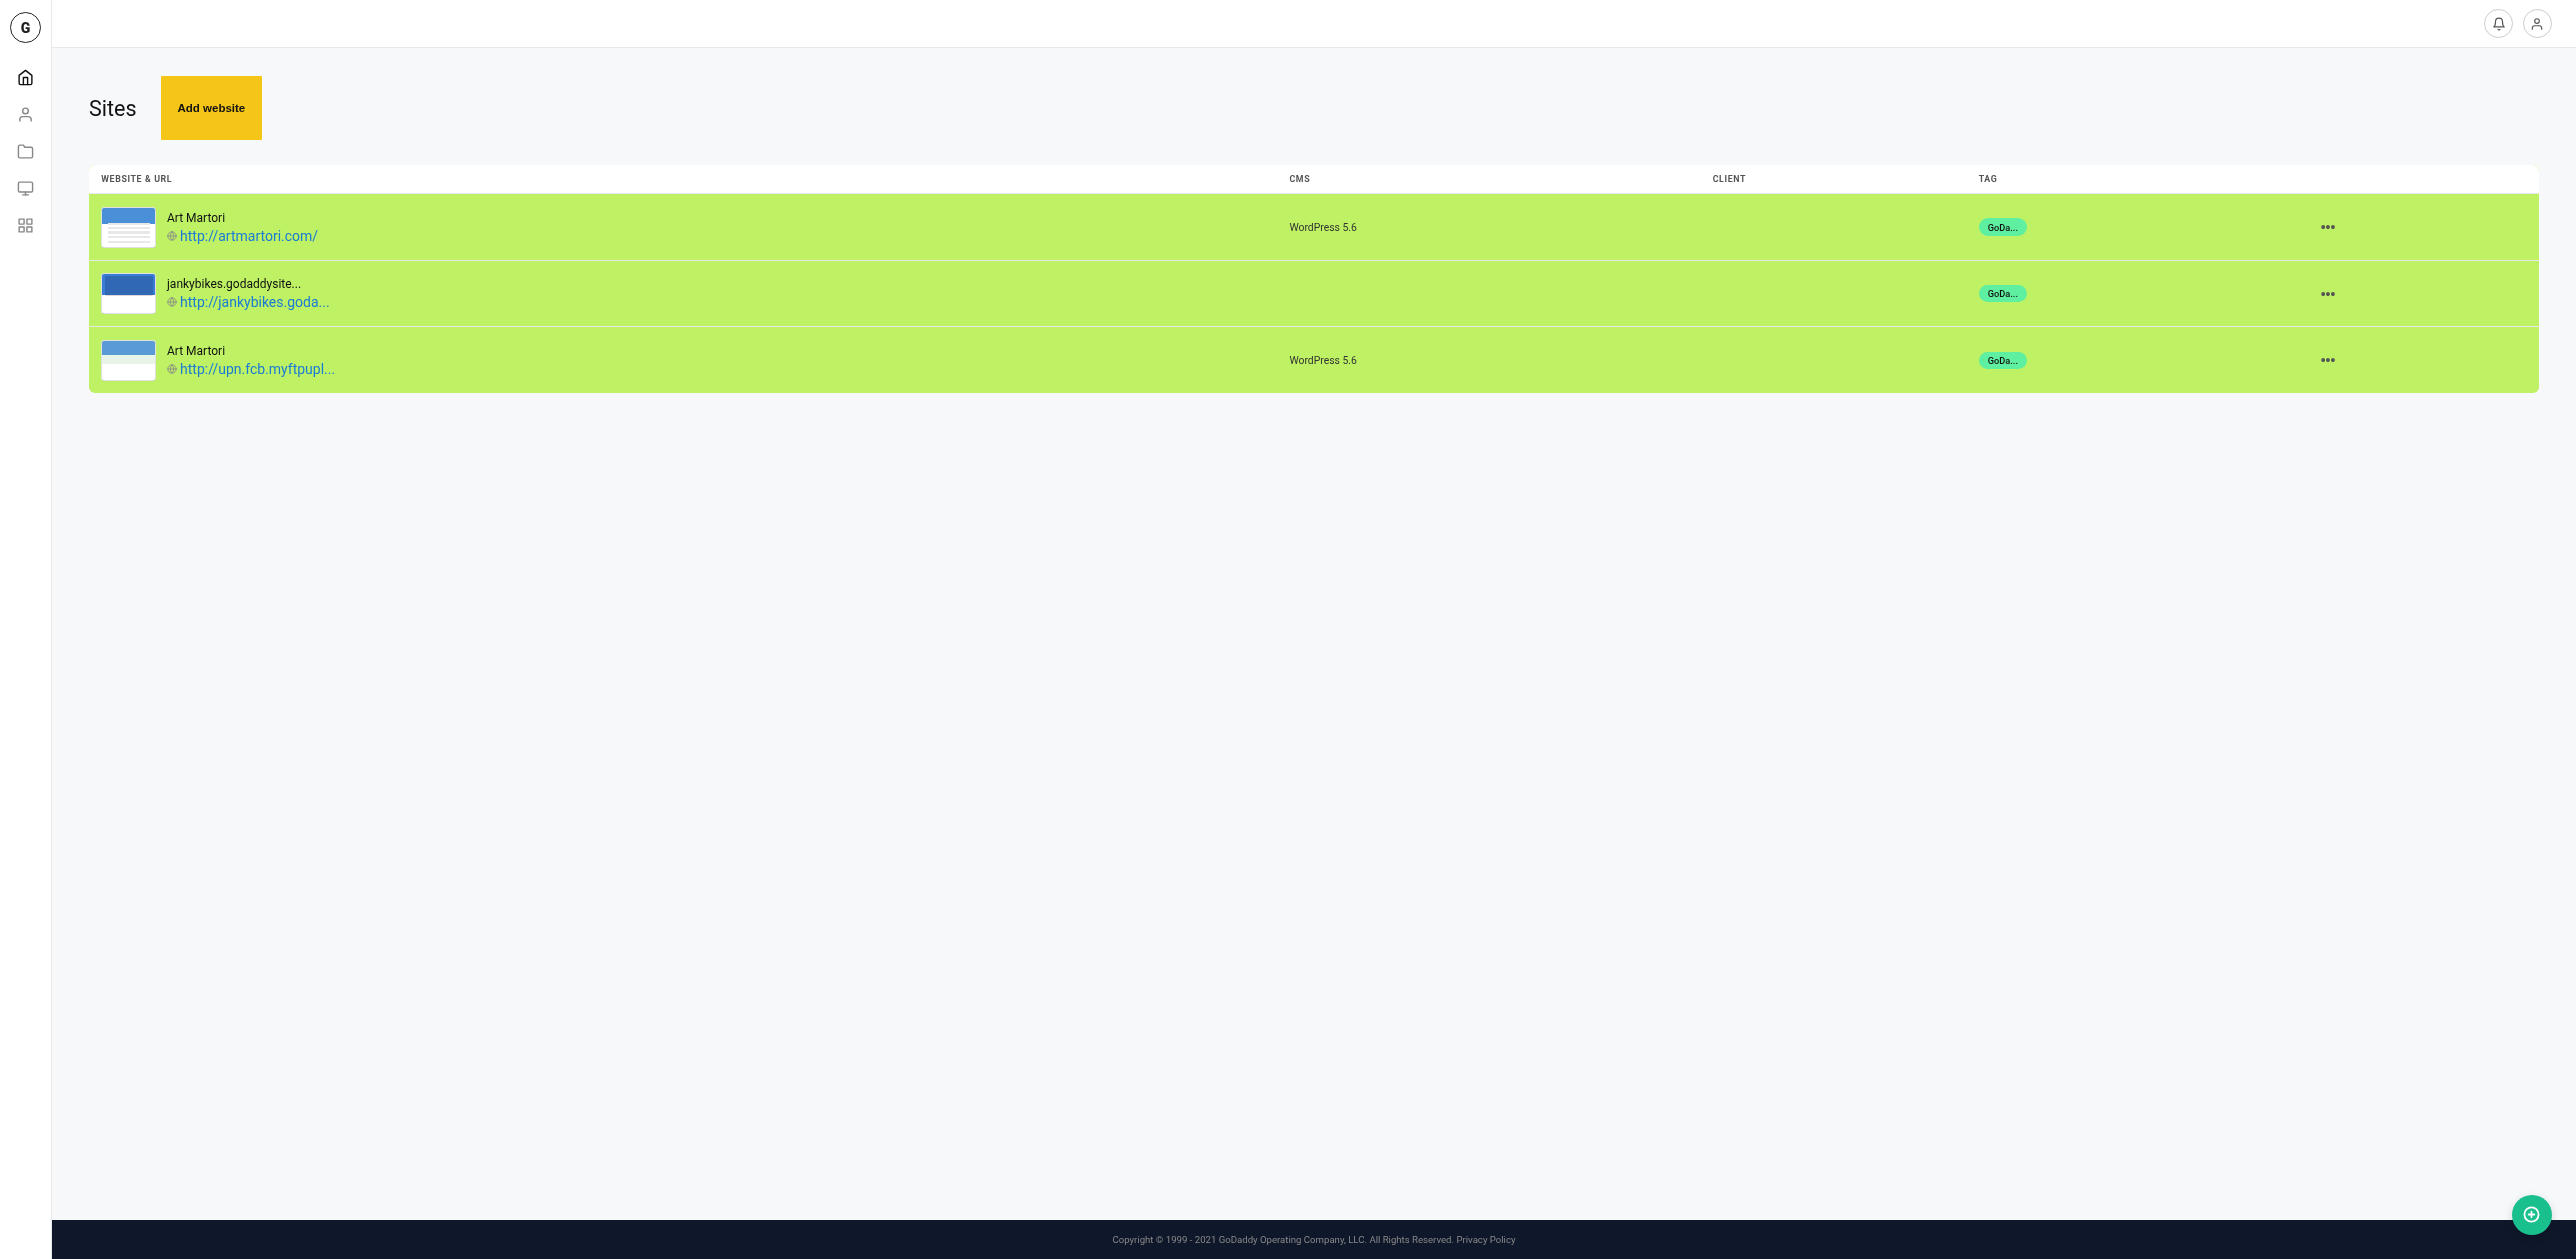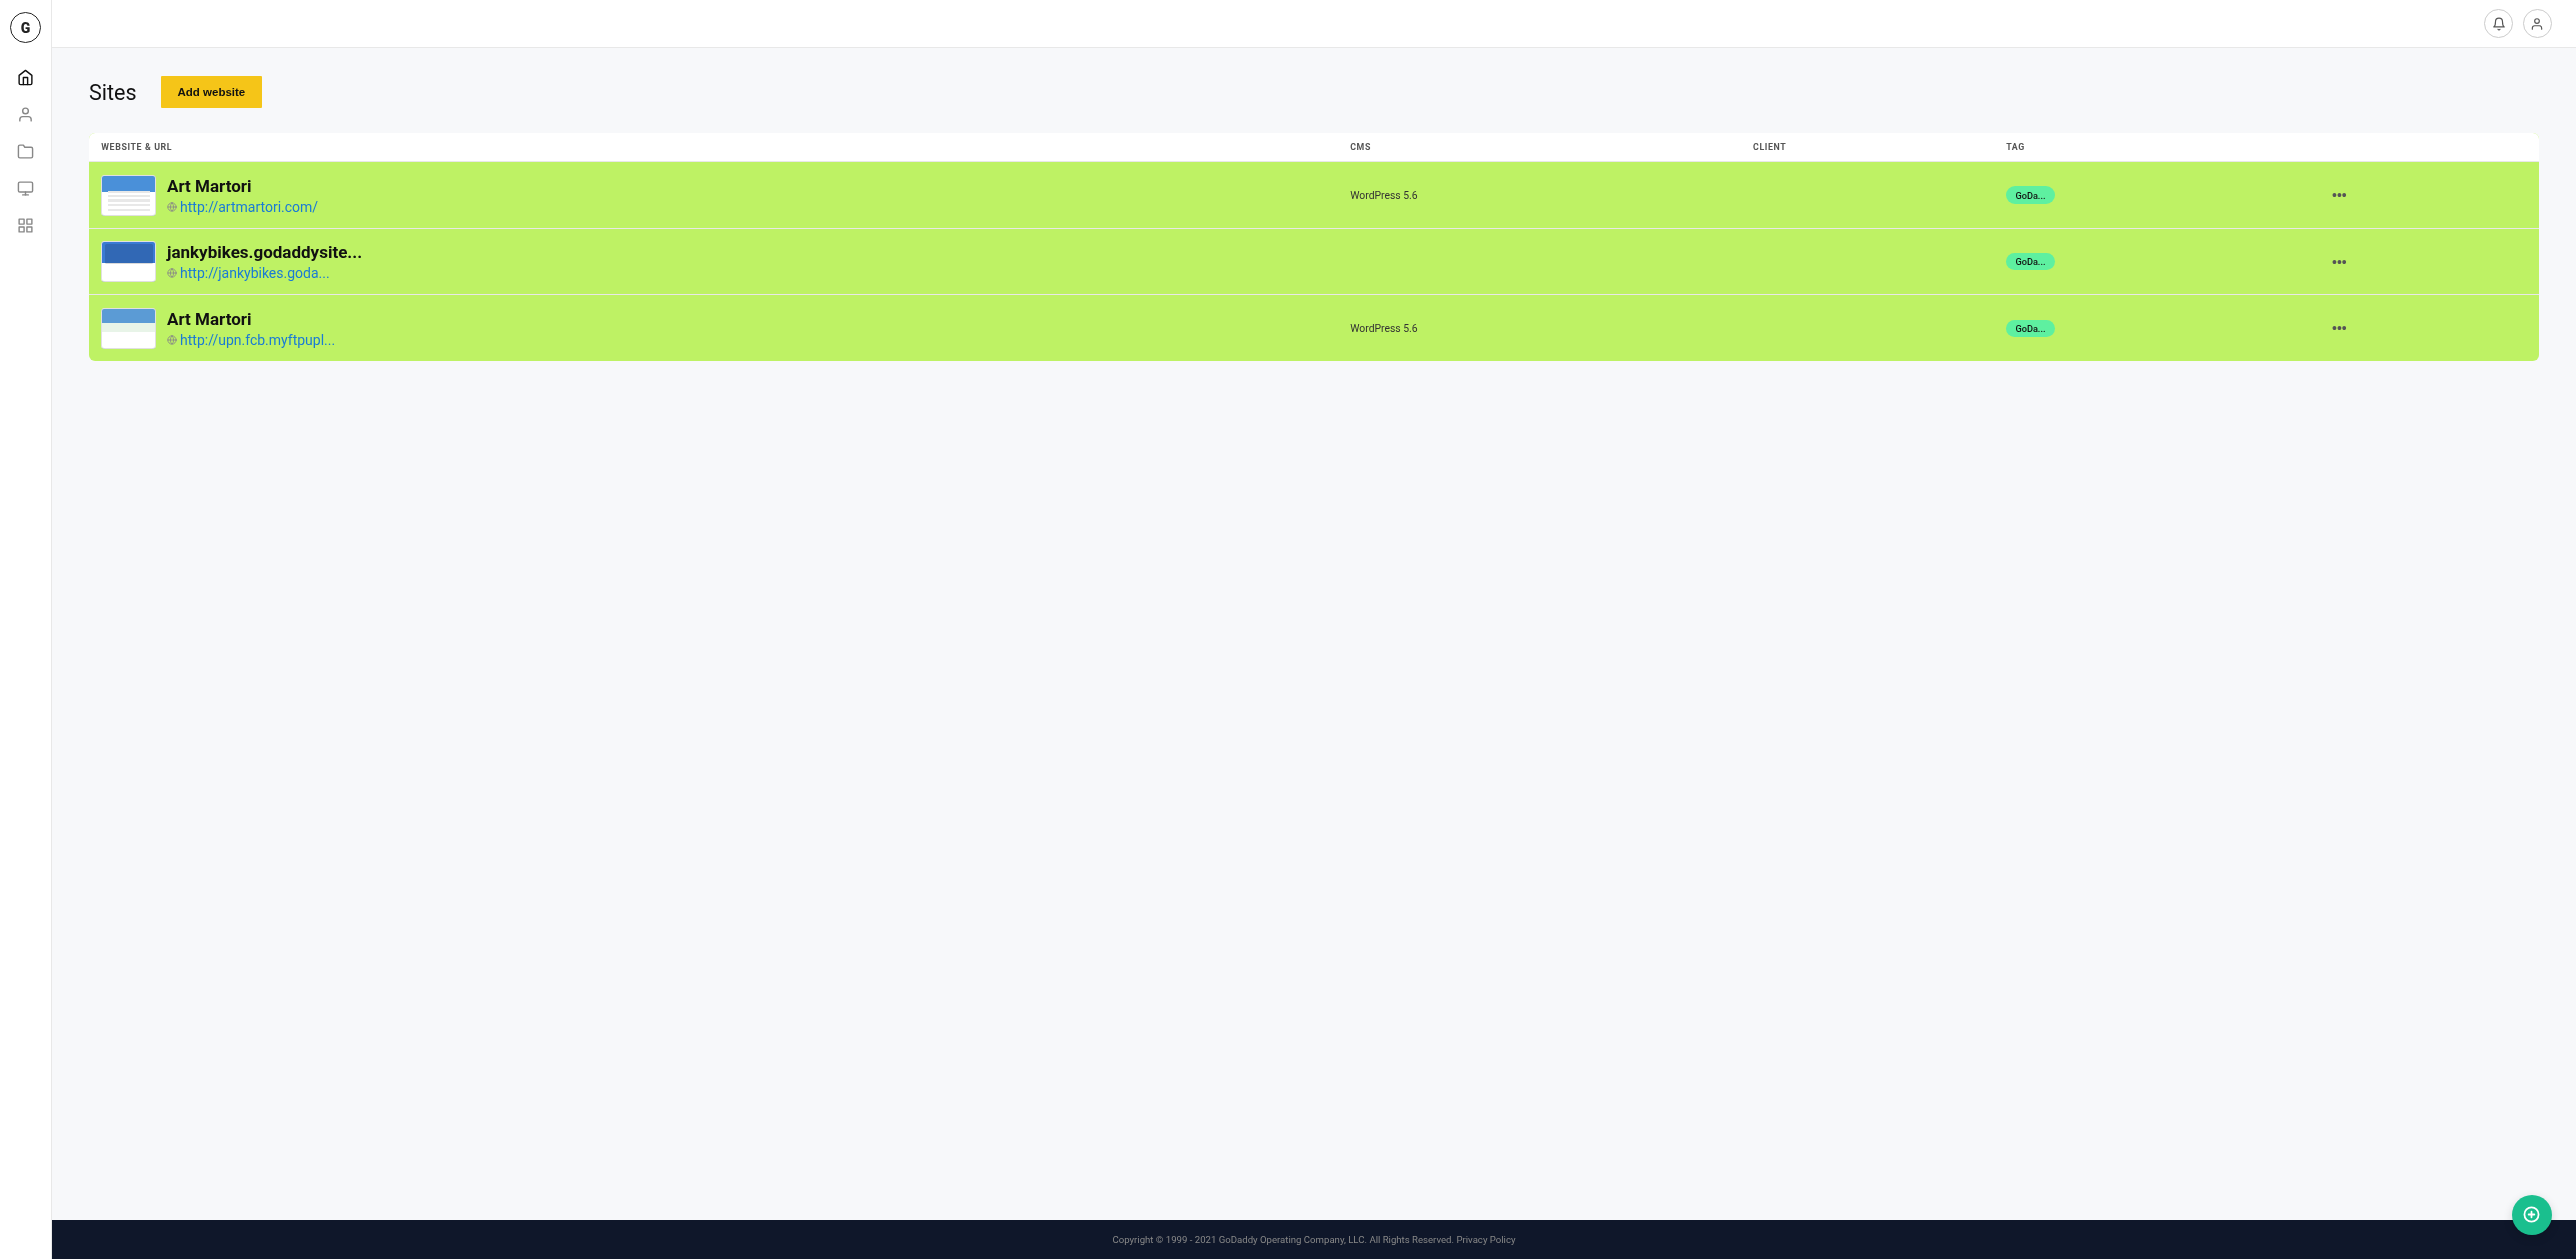--- a/index.html
+++ b/index.html
@@ -84,21 +84,21 @@
     }
     .page-title {
       font-size: 21.5px;
       font-weight: 400;
       color: #111;
     }
     .add-website-btn {
       background: #f5c518;
       border: none;
       border-radius: 1px;
-      padding: 10px 17px;
+      padding: 26px 17px;
       font-size: 11.5px;
       font-weight: 600;
       color: #111;
       cursor: pointer;
     }
 
     
     .tabs {
       display: flex;
       gap: 24.5px;
@@ -208,21 +208,21 @@
       position: absolute;
       top: 5%; left: 5%; right: 5%; height: 50%;
       background: rgba(0,0,0,0.15);
       border-radius: 1.5px;
     }
     .thumb-art-martori2 {
       background: linear-gradient(180deg, #5b9bd5 0%, #5b9bd5 35%, #e8f4e8 35%, #e8f4e8 60%, #fff 60%);
     }
 
     .site-info { display: flex; flex-direction: column; gap: 3.1px; }
-    .site-name { font-size: 17px; font-weight: 700; color: #111; }
+    .site-name { font-size: 12px; font-weight: 400; color: #111; }
     .site-url {
       display: flex; align-items: center; gap: 3.1px;
       font-size: 14px; color: #1a7bd5;
       text-decoration: none;
     }
     .globe-icon { font-size: 9.2px; color: #888; }
 
     .cms-text { font-size: 10.4px; color: #333; margin-top: 12px; }
 
     .tag-badge {

